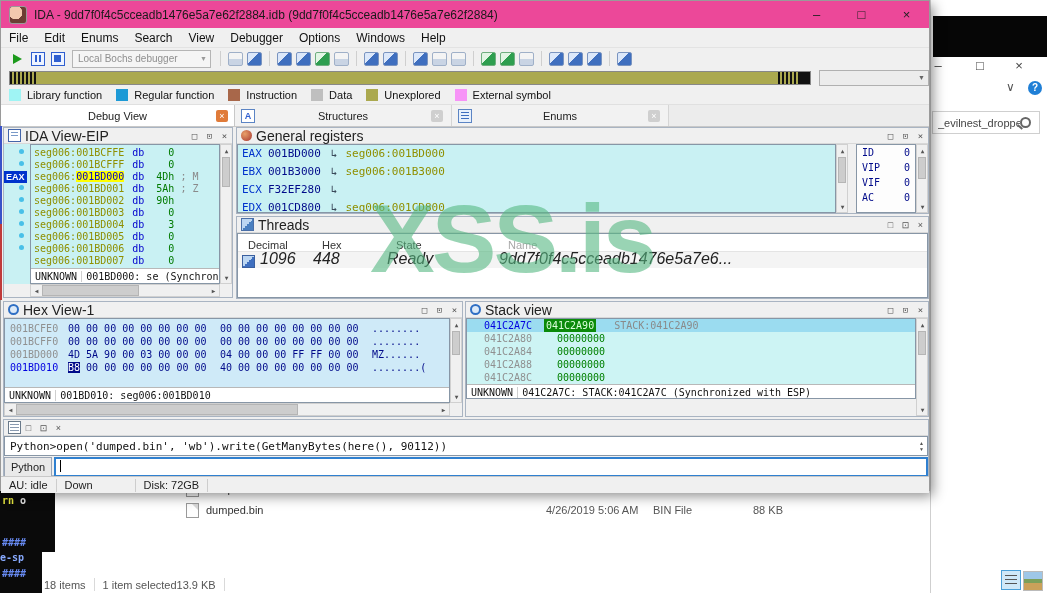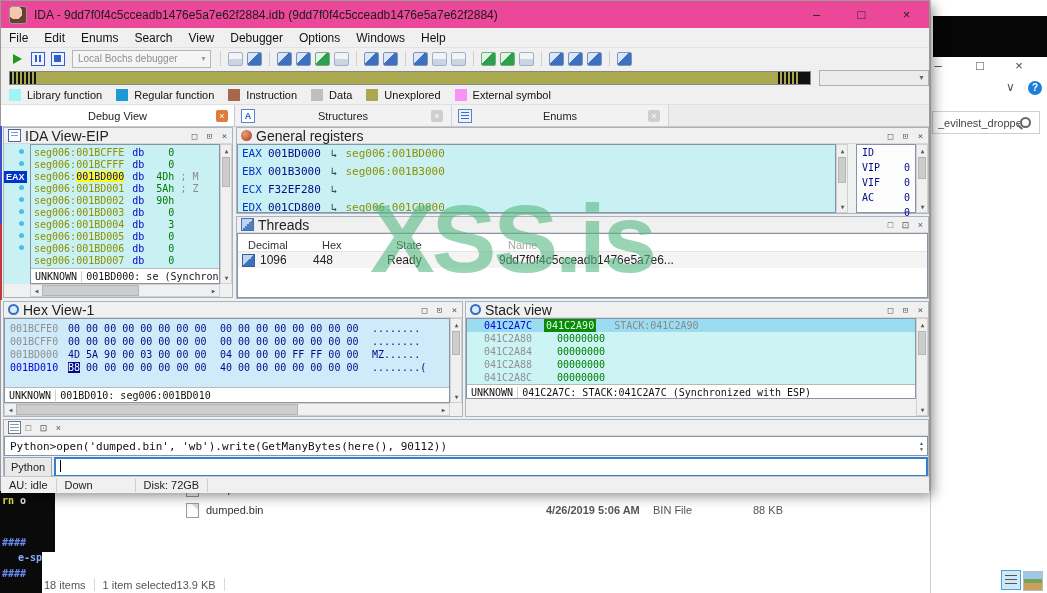--- a/index.html
+++ b/index.html
@@ -15,21 +15,21 @@
   #exp-search{left:932px;top:111px;width:106px;height:21px;border:1px solid #cfcfcf;background:#fff;
               display:flex;align-items:center;}
   #exp-search input{border:none;outline:none;flex:1;font:11px "Liberation Sans",sans-serif;color:#444;
                     padding:0 0 0 5px;min-width:0;background:transparent;}
   .mag{width:7px;height:7px;border:2px solid #666;border-radius:50%;position:relative;margin-right:8px;flex:none;}
   .mag::after{content:"";position:absolute;left:-5px;top:7px;width:6px;height:2px;background:#666;transform:rotate(40deg);}
   .file-row{height:16px;display:flex;align-items:center;font-size:11px;color:#333;}
   .ficon{width:11px;height:13px;background:#fdfdfd;border:1px solid #9a9a9a;margin-right:7px;flex:none;position:relative;}
   .ficon::after{content:"";position:absolute;right:0;top:0;border:3px solid #d8d8d8;border-left-color:#fff;border-bottom-color:#fff;}
   .fcol-name{width:340px;}
-  .fcol-date{width:107px;color:#555;font-weight:bold;}
+  .fcol-date{width:107px;color:#555;}
   .fcol-type{width:100px;color:#555;}
   .fcol-size{width:60px;color:#555;text-align:left;}
   #exp-status{left:44px;top:576px;height:17px;display:flex;align-items:center;font-size:11px;color:#555;}
   #exp-status .sep{width:1px;height:13px;background:#d9d9d9;margin:0 8px;}
   .view-ic{width:18px;height:18px;}
   #view-list{left:1001px;top:570px;background:#cfe8f8;border:1px solid #4a9fd8;}
   #view-list::after{content:"";display:block;margin:4px 3px;height:9px;
      background:repeating-linear-gradient(#555 0 1px,transparent 1px 4px);}
   #view-thumb{left:1023px;top:571px;border:1px solid #bbb;background:linear-gradient(#9ec7e8 40%,#7ba05a 40% 60%,#caa15a 60%);}
   
@@ -132,26 +132,26 @@
   .pstatus .cell{padding:0 4px;border-right:1px solid #cfcfcf;}
   .pstatus .rest{padding:0 4px;}
   
   #reg-box{position:absolute;left:0;top:0;bottom:0;right:92px;border:1px solid #8796a6;background:#c9f1f3;overflow:hidden;}
   .regln{height:18px;line-height:18px;font-size:11px;white-space:pre;padding-left:4px;}
   .regln .rn{color:#0033cc;}
   .regln .rv{color:#000a8a;margin-left:6px;}
   .regln .arr{color:#3a4a5a;margin-left:10px;}
   .regln .rref{color:#8f8f00;margin-left:8px;}
   #flags{position:absolute;right:12px;top:0;bottom:0;width:58px;background:#fdfdfd;border:1px solid #8796a6;}
-  .flagln{height:15px;line-height:15px;font-size:10px;color:#000a8a;display:flex;padding:0 5px;flex-direction:column;}
+  .flagln{height:15px;line-height:15px;font-size:10px;color:#000a8a;display:flex;padding:0 5px;}
   .flagln .fv{margin-left:auto;}
   
   #thr-box{position:absolute;left:0;top:0;right:0;bottom:0;border:1px solid #8796a6;background:#fff;overflow:hidden;}
   .thr-hdr{height:17px;display:flex;align-items:flex-end;border-bottom:1px solid #e4e4e4;font-size:11px;color:#333;}
-  .thr-row{height:16px;display:flex;align-items:center;font-size:12px;color:#222;background:#f4f4f4;}
+  .thr-row{height:16px;display:flex;align-items:flex-end;font-size:16px;color:#222;background:#f4f4f4;font-style:italic;}
   .tc1{width:74px;padding-left:10px;}
   .tc2{width:74px;}
   .tc3{width:112px;}
   .tc4{flex:1;}
   .thr-hdr .tc4{color:#a8a8a8;}
   .thr-ic{width:11px;height:11px;margin:0 5px 0 4px;background:linear-gradient(135deg,#bcd6f2 50%,#3f6fbf 50%);
           border:1px solid #3a5f9f;flex:none;}
   .thr-row .tc1{width:53px;padding-left:0;}
   
   #hex-box,#stk-box{position:absolute;left:0;right:12px;top:0;bottom:13px;border:1px solid #8796a6;
@@ -234,21 +234,21 @@
     <span style="">13.9 KB</span>
     <span class="sep"></span>
   </div>
   <div class="abs view-ic" id="view-list"></div>
   <div class="abs view-ic" id="view-thumb"></div>
 
   <div class="abs" id="console1"></div>
   <div class="abs" id="console2"></div>
   <div class="con-line" style="left:2px;top:495px;color:#e8e840;"><span>rn</span><span style="color:#e8e8e8;"> o</span></div>
   <div class="con-line" style="left:2px;top:537px;color:#6688ee;">####</div>
-  <div class="con-line" style="left:18px;top:552px;color:#88aaff;">e-sp</div>
+  <div class="con-line" style="left:0;top:552px;color:#88aaff;">e-sp</div>
   <div class="con-line" style="left:2px;top:568px;color:#6688ee;">####</div>
 
   <div class="abs" id="ida">
 
     <div id="ida-title">
       <span id="ida-logo"></span>
       <span class="txt">IDA - 9dd7f0f4c5cceadb1476e5a7e62f2884.idb (9dd7f0f4c5cceadb1476e5a7e62f2884)</span>
       <span class="cap-btn">–</span>
       <span class="cap-btn">□</span>
       <span class="cap-btn">×</span>

